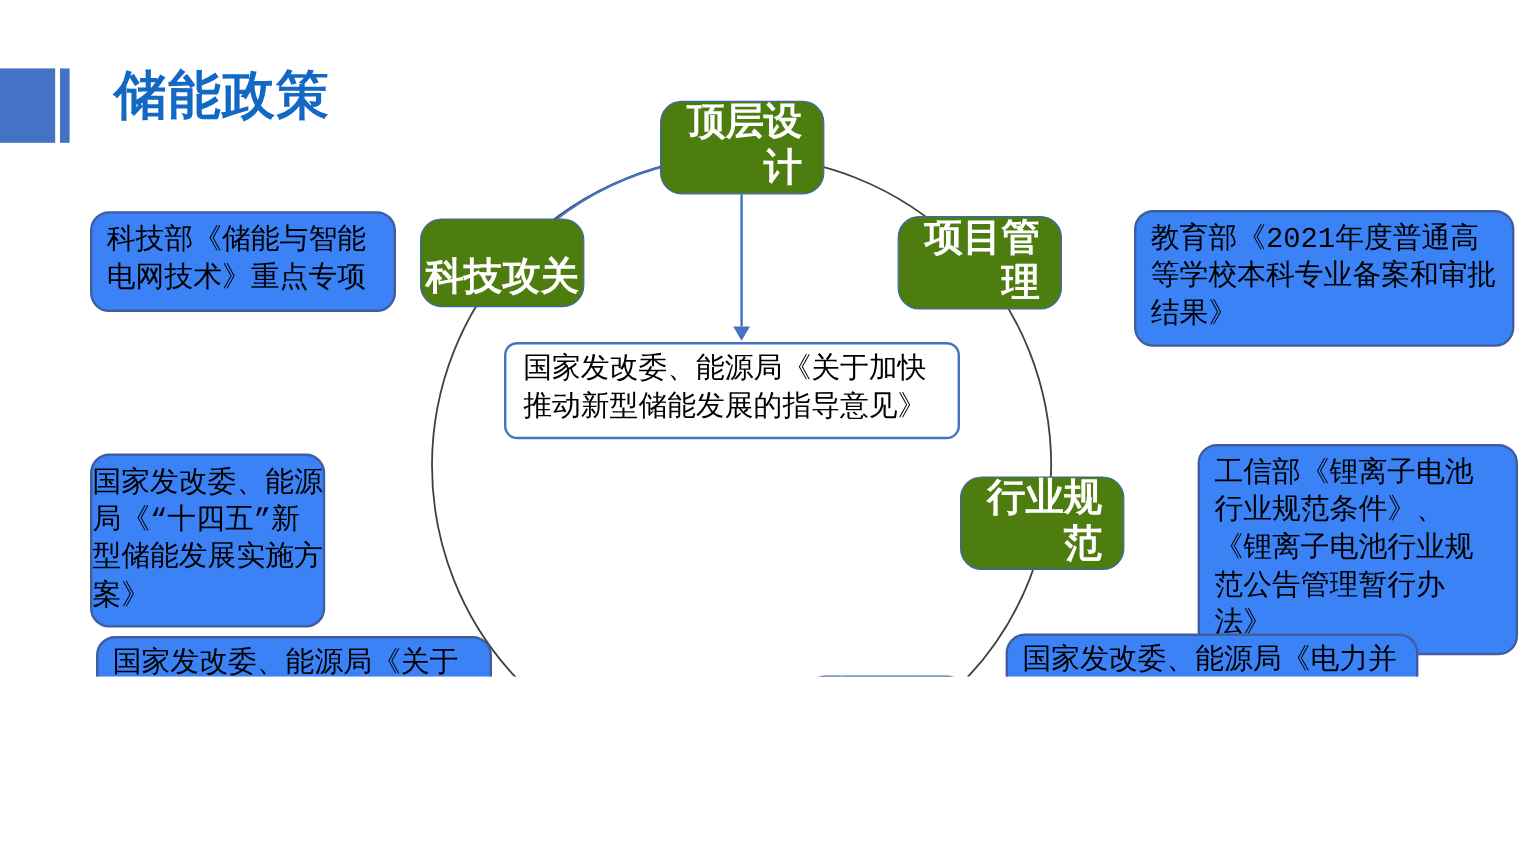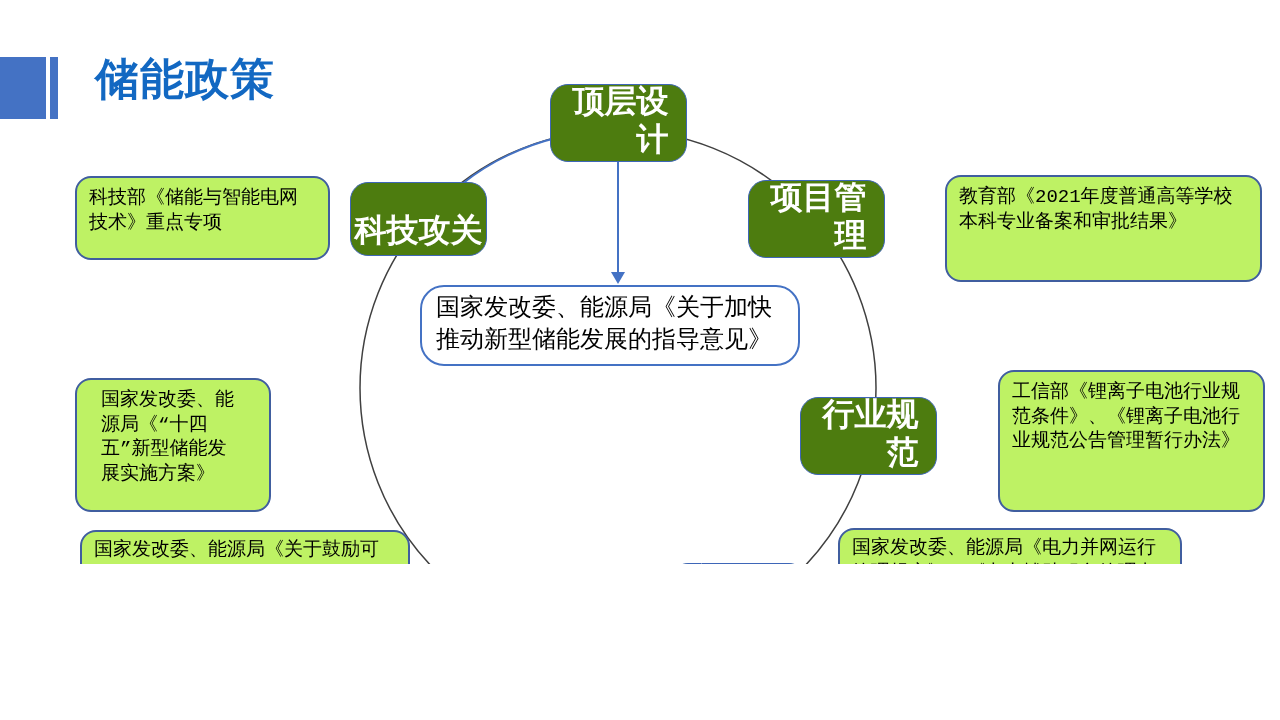--- a/index.html
+++ b/index.html
@@ -51,40 +51,40 @@
   .node-bottom-left { left: 464px; top: 568px; }
   .node-left        { left: 303px; top: 396px; }
   .node-top-left    { left: 350px; top: 182px; height: 74px; }
 
   
   .center-note {
     position: absolute; left: 420px; top: 285px;
     width: 380px; min-height: 75px;
     background: #ffffff;
     border: 2px solid #4472c4;
-    border-radius: 24px;
+    border-radius: 11px;
     box-sizing: border-box;
     display: flex; align-items: center;
     padding: 6px 14px;
     font-size: 24px; line-height: 1.35; color: #000000;
   }
 
   
   .callout {
     position: absolute;
-    background: #bef264;
+    background: #3b82f6;
     border: 2px solid #405e9f;
     border-radius: 16px;
     box-sizing: border-box;
     padding: 8px 12px;
-    font-size: 19px; line-height: 1.3; color: #000000;
+    font-size: 24px; line-height: 1.3; color: #000000;
   }
   .callout-top-left     { left:  75px; top: 176px; width: 255px; min-height:  84px; }
   .callout-top-right    { left: 945px; top: 175px; width: 317px; min-height: 107px; }
-  .callout-mid-left     { left:  75px; top: 378px; width: 196px; min-height: 134px; padding: 8px 24px; }
+  .callout-mid-left     { left:  75px; top: 378px; width: 196px; min-height: 134px; padding: 8px 0; }
   .callout-mid-right    { left: 978px; top: 370px; width: 267px; min-height: 142px; margin-left: 20px; }
   .callout-bottom-left  { left:  80px; top: 530px; width: 330px; min-height: 150px; padding: 6px 12px; }
   .callout-bottom-right { left: 838px; top: 528px; width: 344px; min-height: 160px; padding: 6px 12px; }
 </style>
 </head>
 <body>
 
 <div class="slide">
 
   <div class="deco-square"></div>

